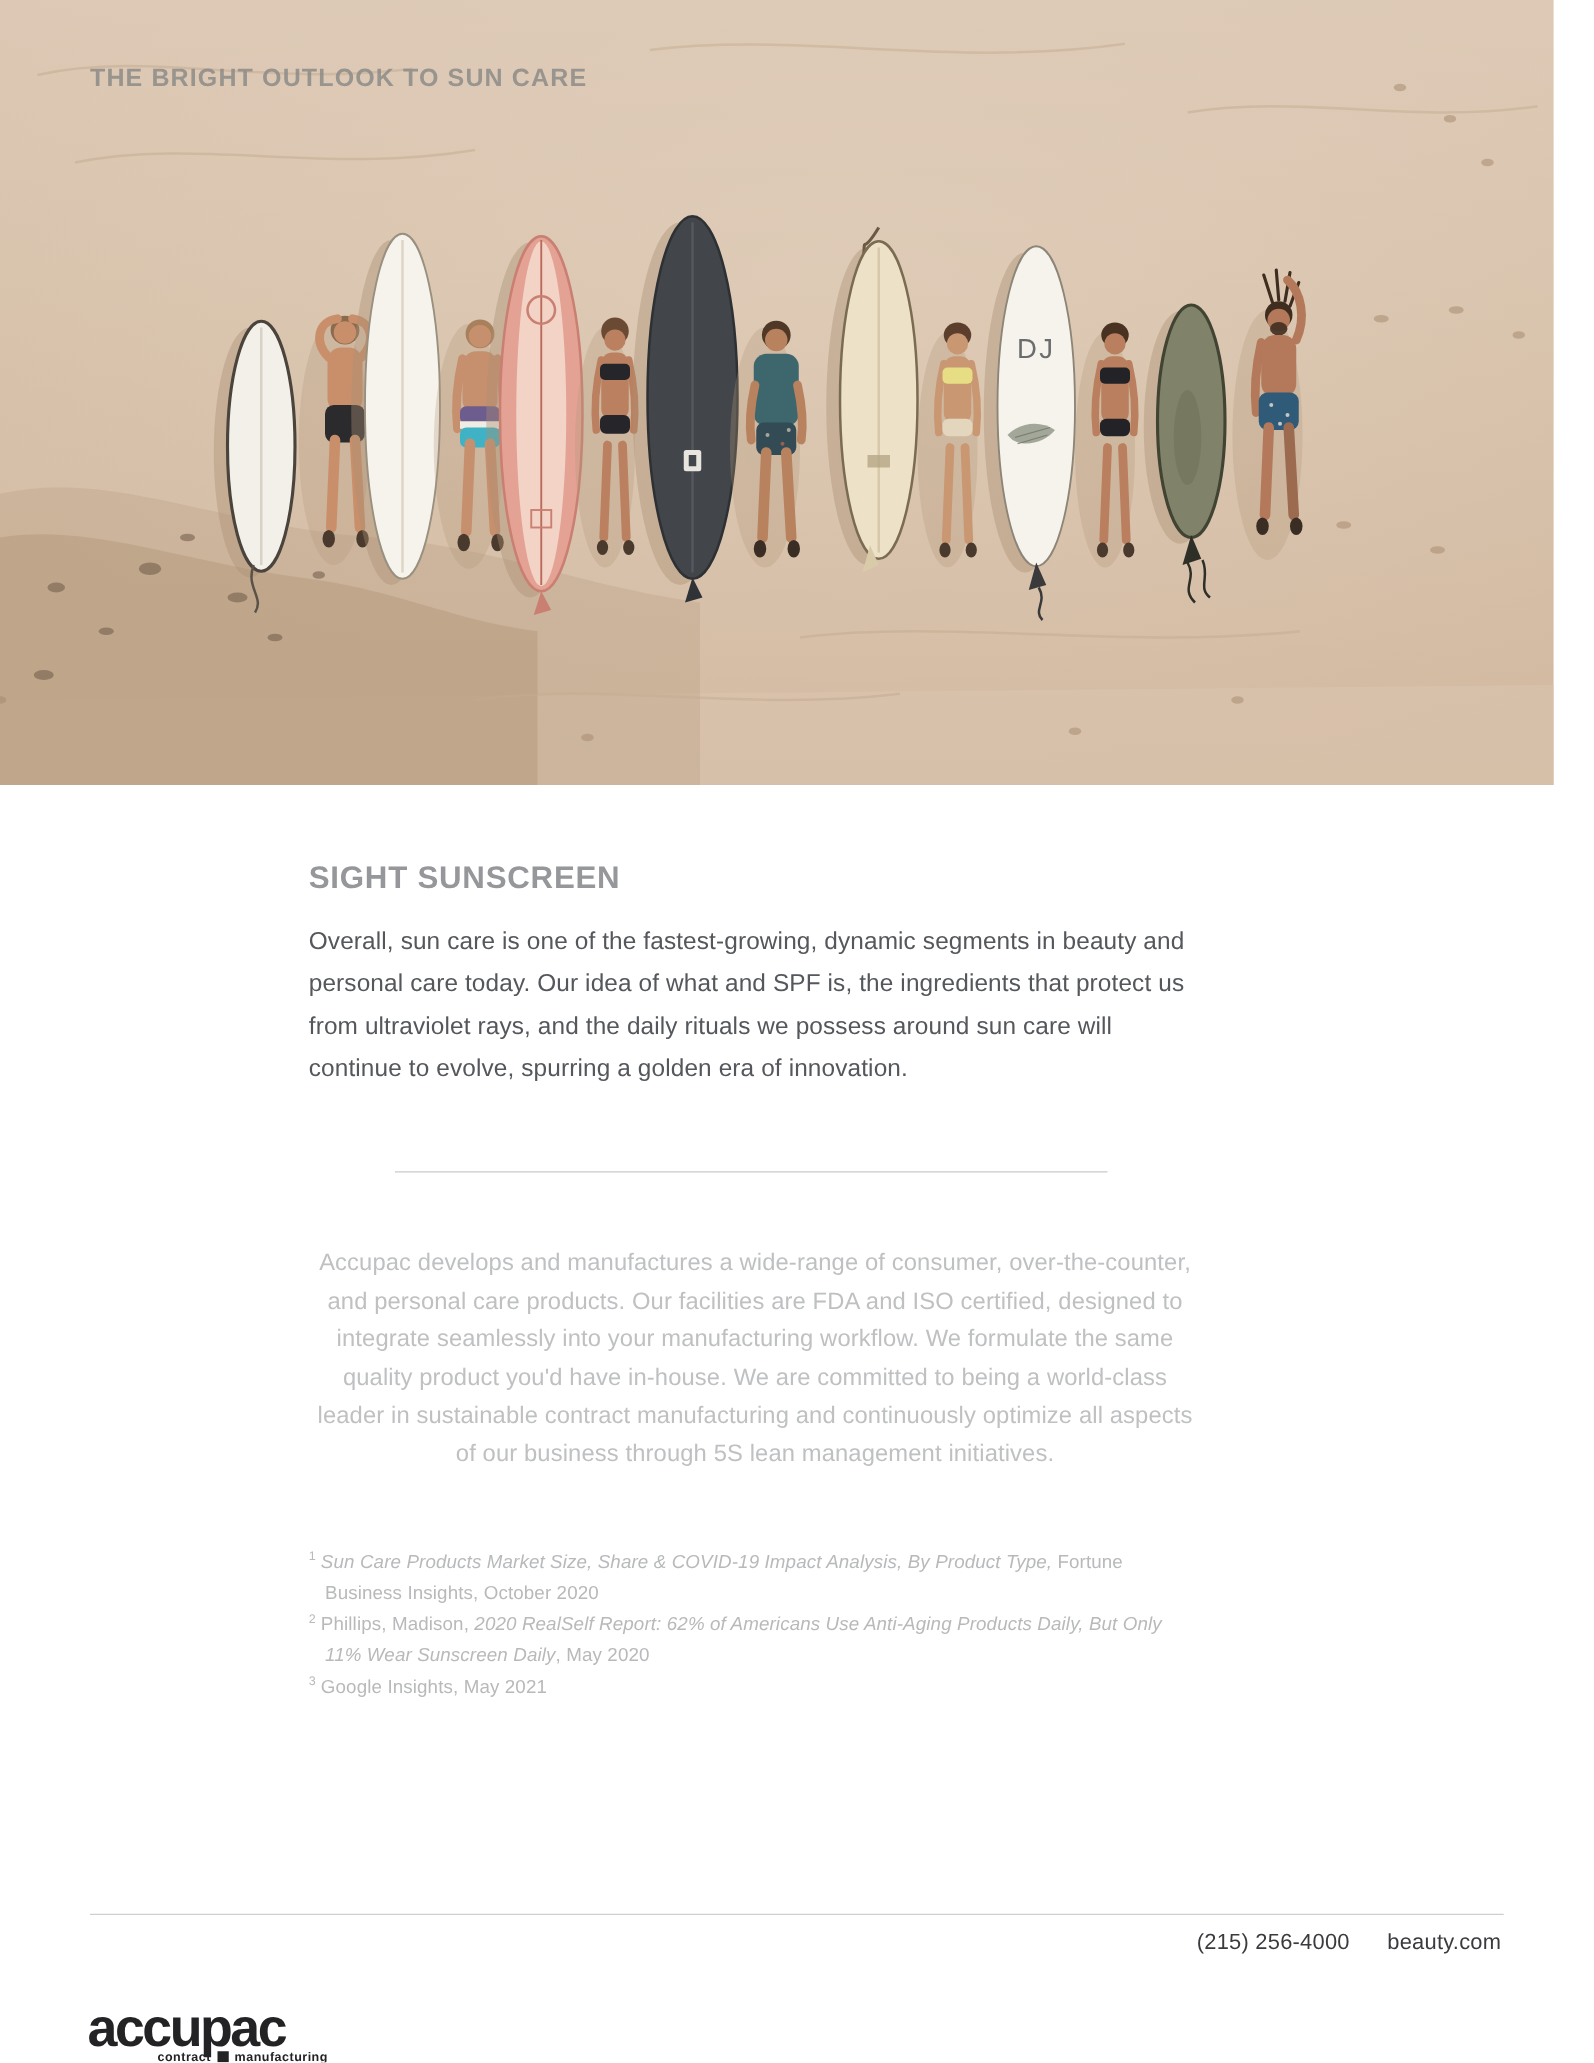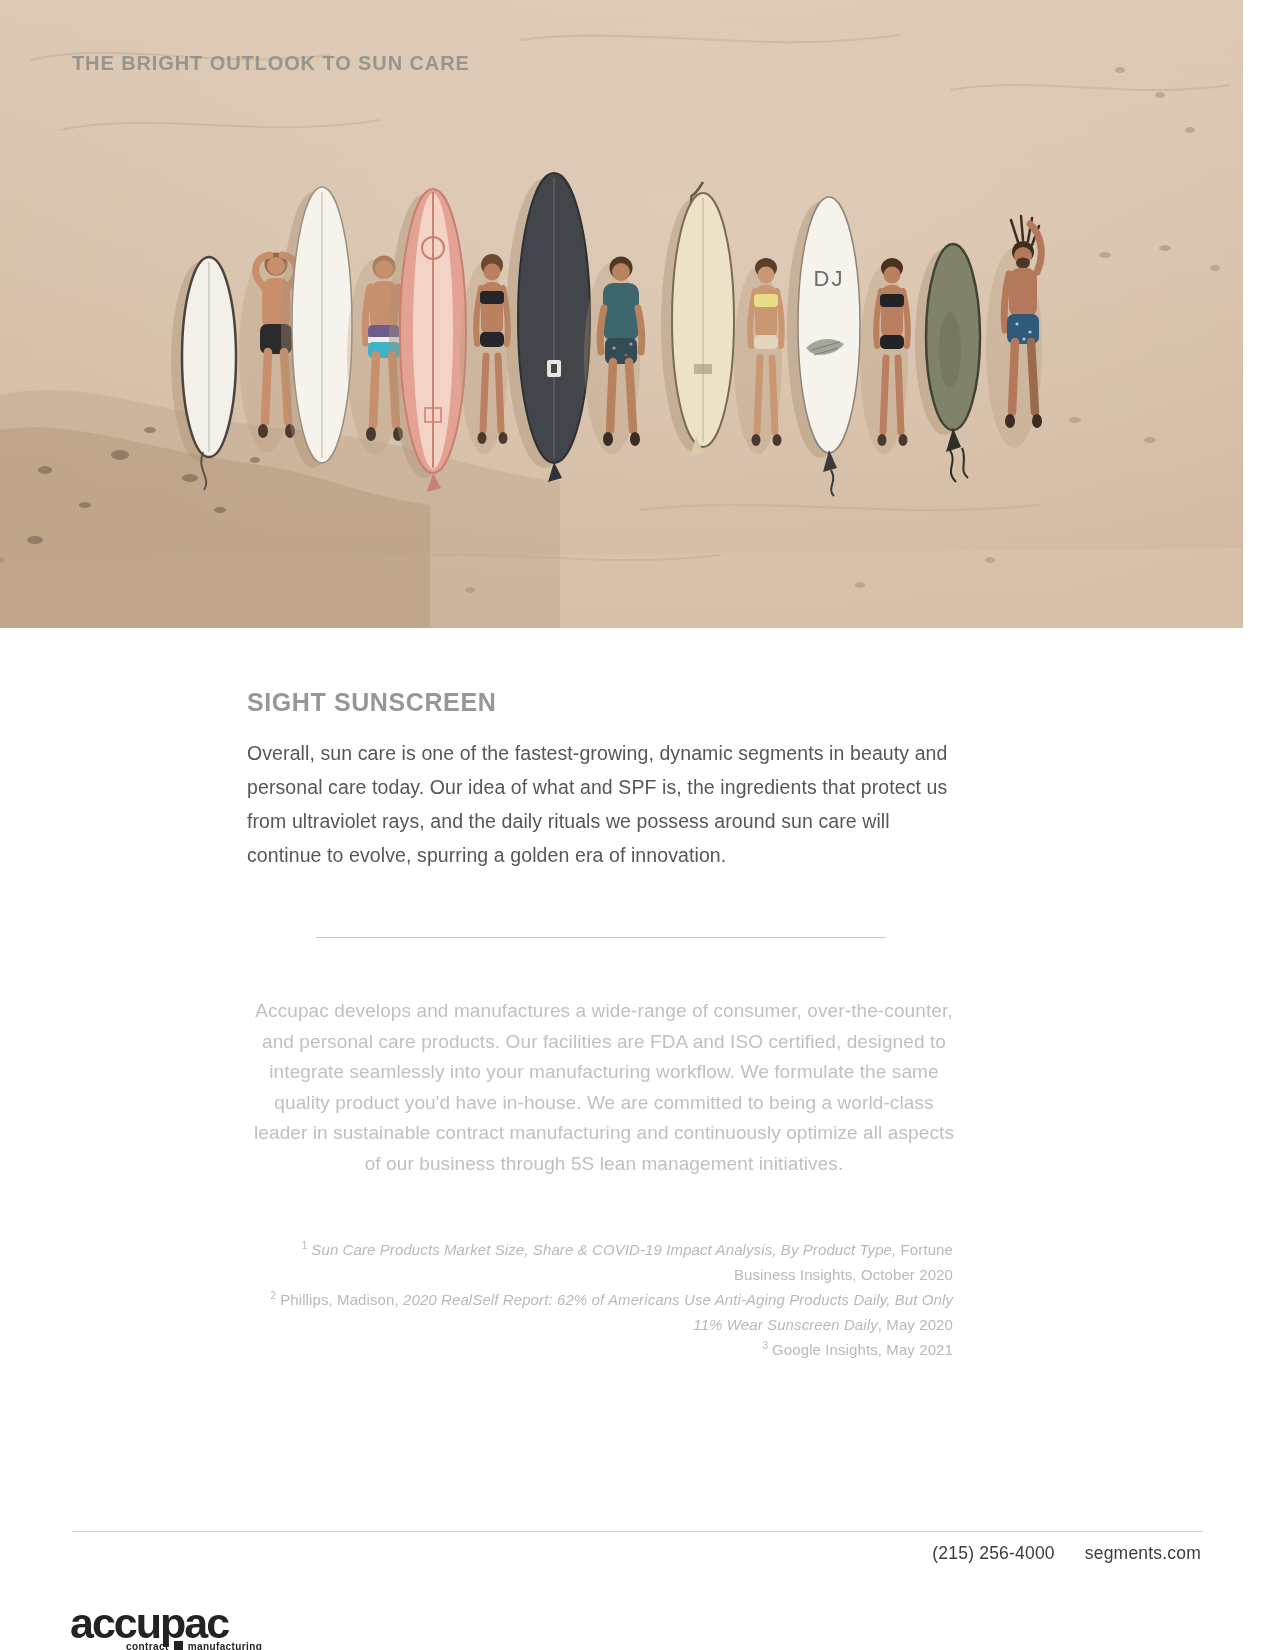--- a/index.html
+++ b/index.html
@@ -34,21 +34,20 @@
     position:absolute;left:247px;top:996px;width:714px;margin:0;
     font-size:19px;line-height:30.5px;letter-spacing:.1px;
     color:var(--muted,#bfc0c2);
     text-align:center;
   }
   
   .footnotes{
     position:absolute;left:247px;top:1237px;width:706px;margin:0;padding:0;
     list-style:none;font-size:15px;line-height:25px;letter-spacing:.1px;
     color:var(--footnote,#b7b9bb);
-    text-align:right;
   }
   .footnotes li{padding-left:13px;}
   .footnotes sup{
     font-size:10px;line-height:0;margin-left:-13px;margin-right:4px;vertical-align:super;
   }
   .fn-em{font-style:italic;}
   
   .footer-rule{
     position:absolute;left:72px;top:1531px;width:1131px;height:0;
     border-top:1px solid #cfcfcf;
@@ -324,16 +323,16 @@
     <div class="logo-word">accupac</div>
     <div class="logo-tag">
       <span>contract</span>
       <span class="logo-sq"></span>
       <span>manufacturing</span>
     </div>
   </div>
 
   <div class="contact">
     <span>(215) 256-4000</span>
-    <a href="#">segments.com</a>
+    <a href="#">beauty.com</a>
   </div>
 
 </div>
 
 </body></html>

